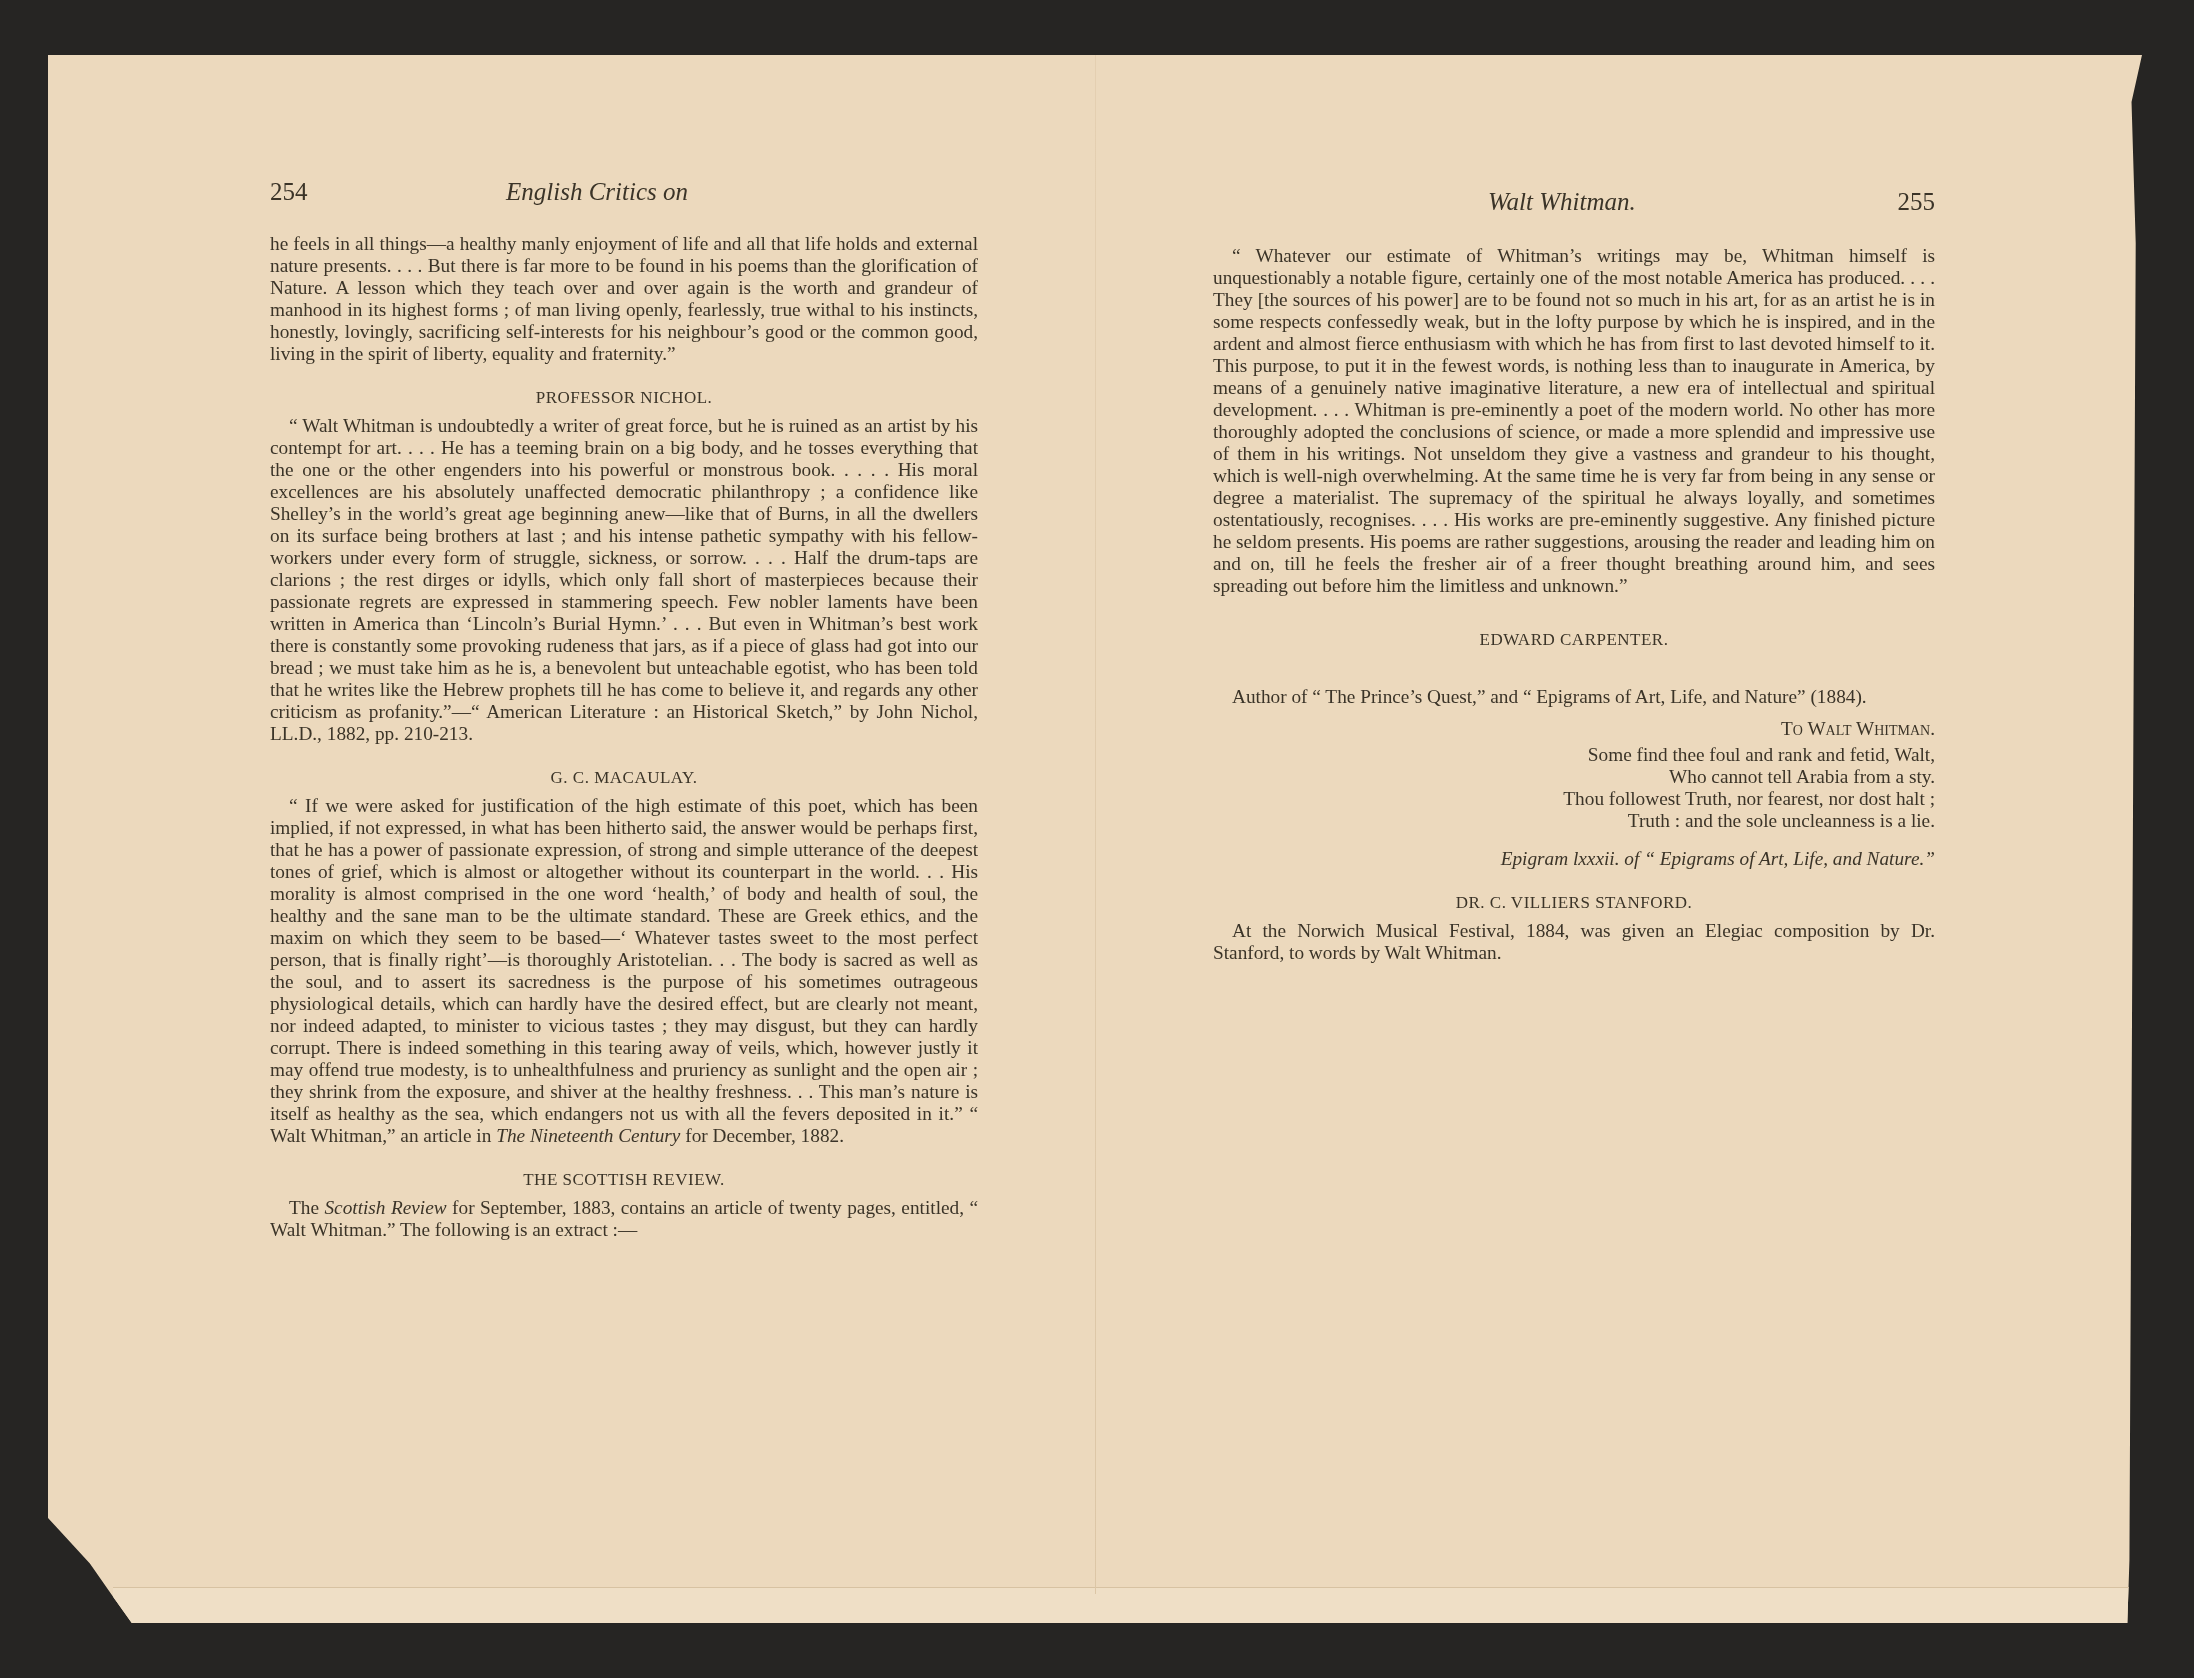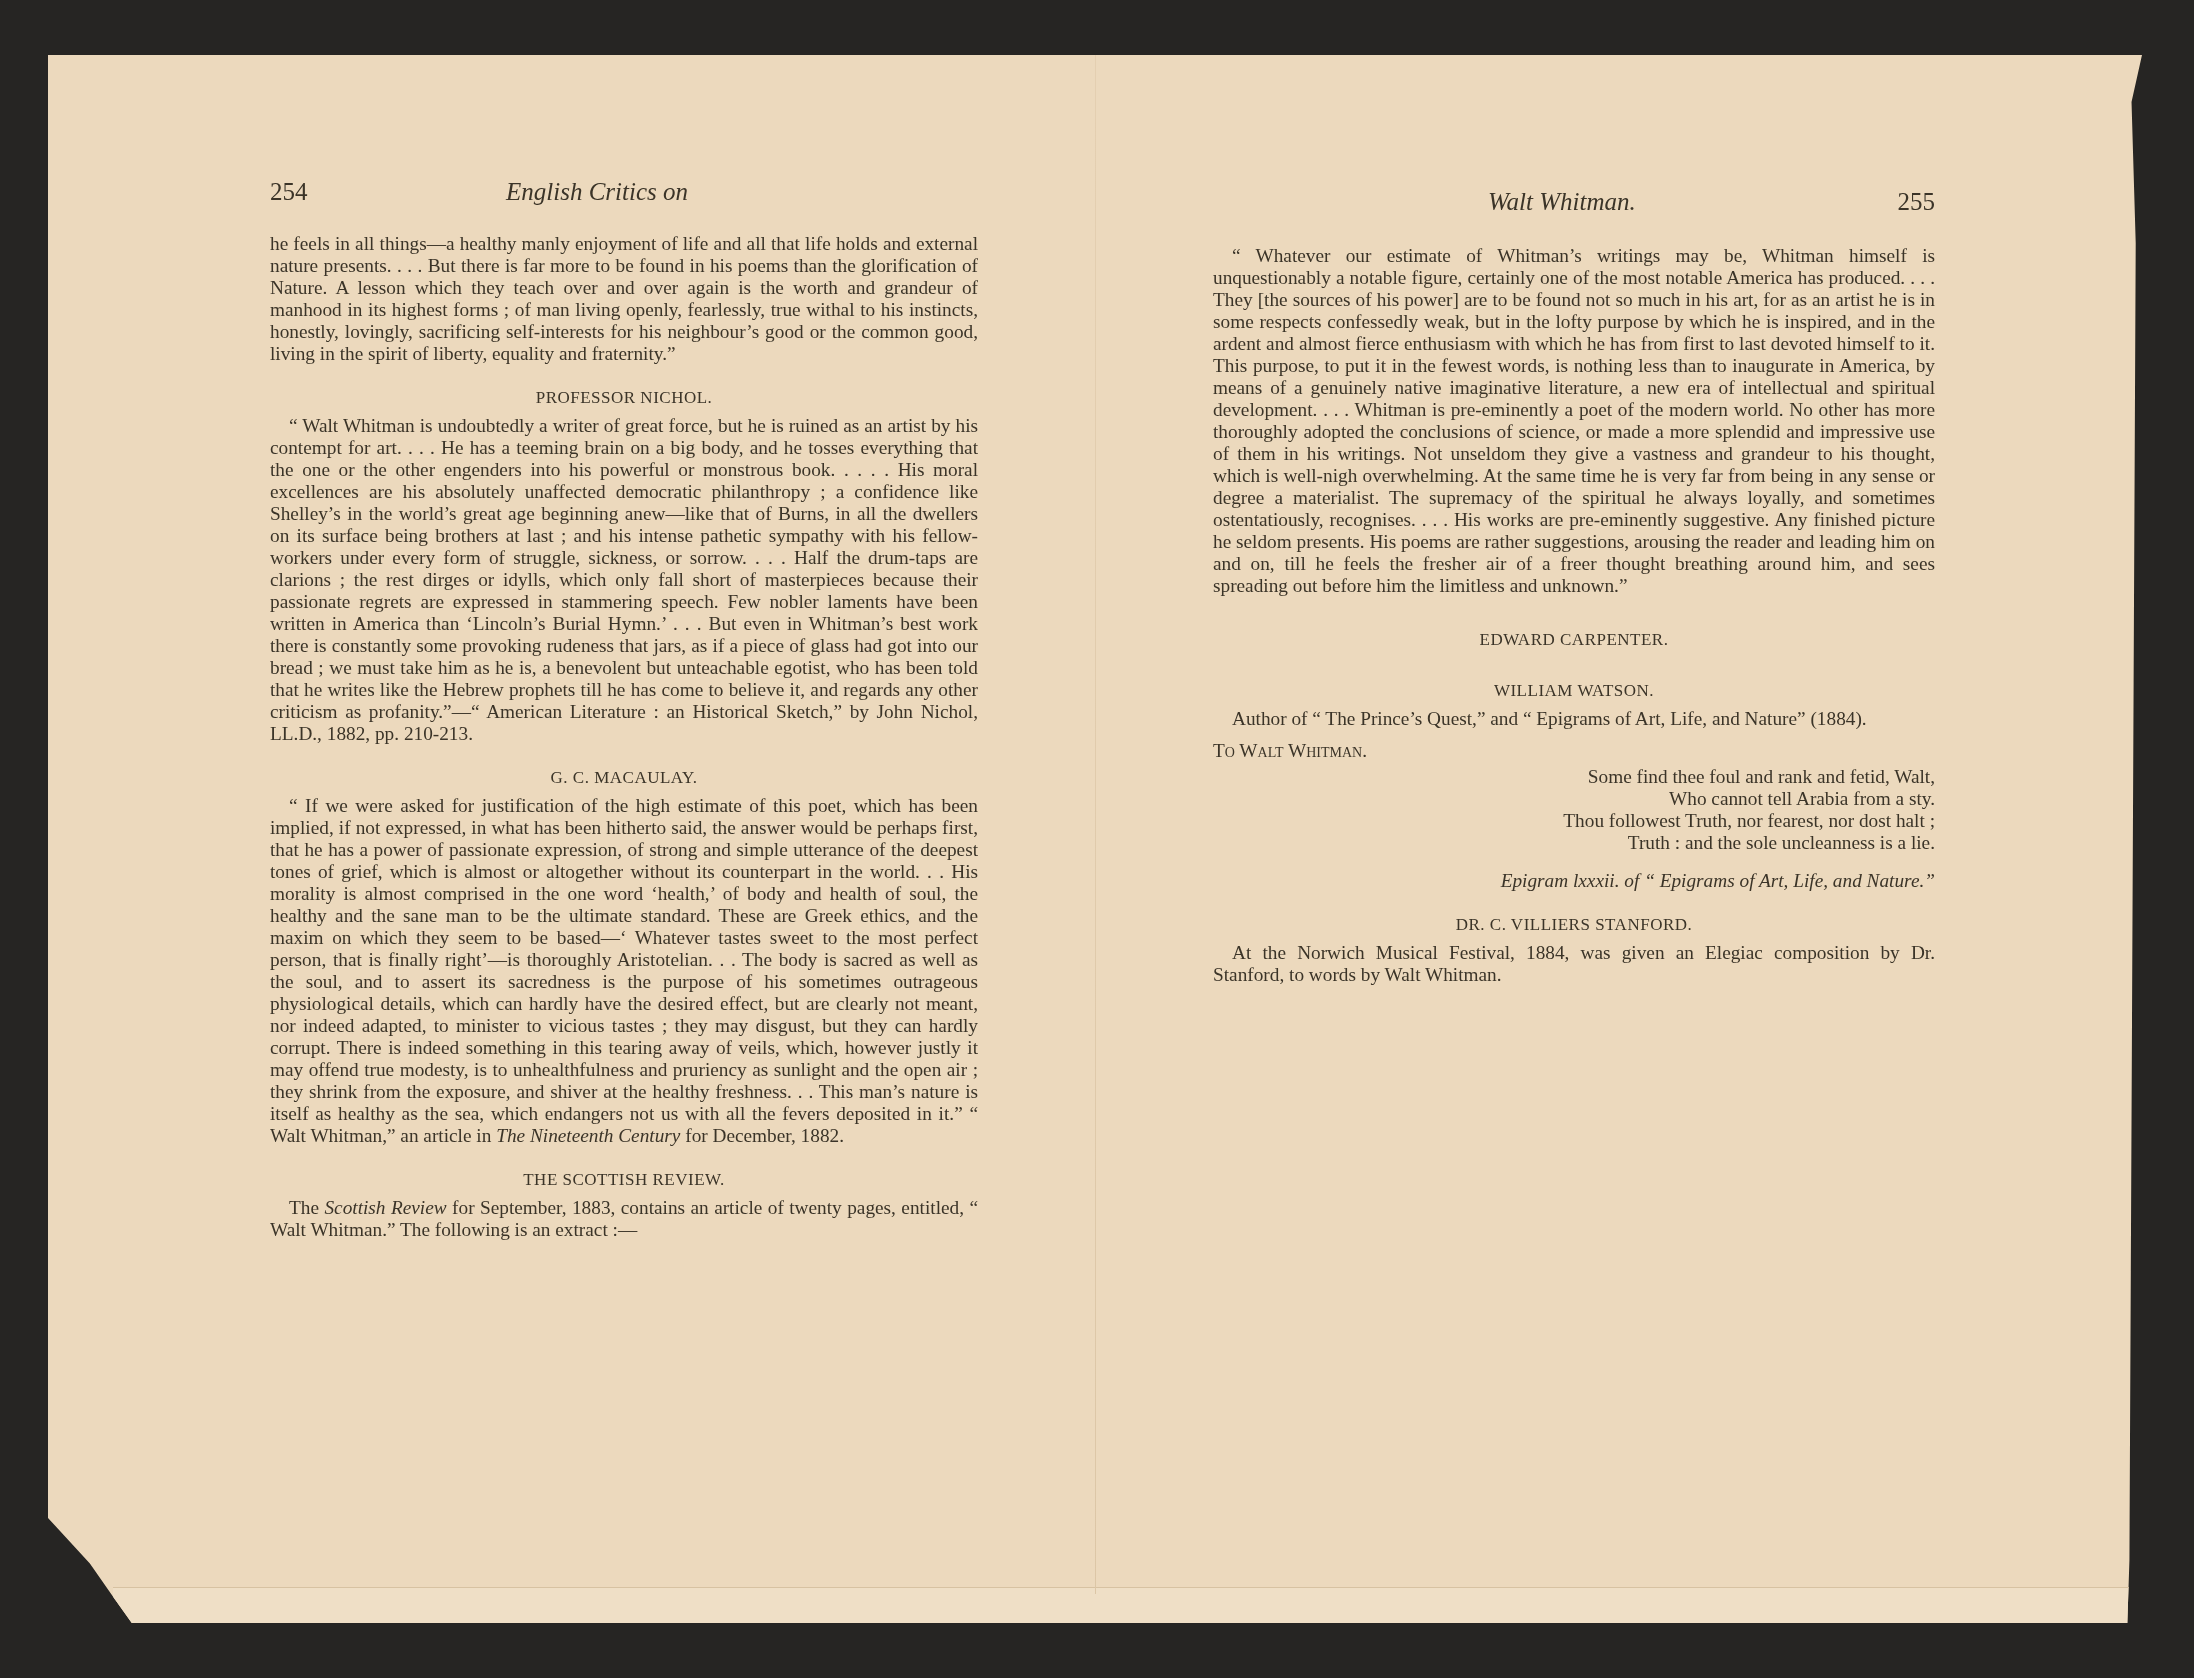--- a/index.html
+++ b/index.html
@@ -17,21 +17,21 @@
   .runhead .num{position:absolute;font-style:normal;}
   .runhead .title{position:absolute;font-style:italic;}
   .body{position:absolute;font-size:19.3px;line-height:22px;text-align:justify;}
   .body p{margin:0;text-indent:0;}
   .body p.ind{text-indent:19px;}
   .body h2{font-weight:normal;text-align:center;font-size:17px;letter-spacing:0.5px;margin:0;line-height:22px;}
   .body .gap{height:22px;}
   .poem{margin:0 0 12px 143px;text-align:right;}
   .poem div{line-height:22px;}
   .poem .i{padding-left:20px;}
-  .poem-title{text-align:left;font-variant:small-caps;}
+  .poem-title{text-align:right;font-variant:small-caps;}
   .attrib{text-align:right;font-style:italic;}
   em{font-style:italic;}
 </style>
 </head>
 <body>
 
 <div class="paper">
   <div class="under"></div>
 </div>
 <div class="gutter"></div>
@@ -62,21 +62,20 @@
   <div class="runhead" style="width:722px;top:184px;">
     <span class="title" style="left:275px;">Walt Whitman.</span>
     <span class="num" style="right:0;">255</span>
   </div>
   <div class="body" style="top:245px;width:722px;">
     <p class="ind">“ Whatever our estimate of Whitman’s writings may be, Whitman himself is unquestionably a notable figure, certainly one of the most notable America has produced. . . . They [the sources of his power] are to be found not so much in his art, for as an artist he is in some respects confessedly weak, but in the lofty purpose by which he is inspired, and in the ardent and almost fierce enthusiasm with which he has from first to last devoted himself to it. This purpose, to put it in the fewest words, is nothing less than to inaugurate in America, by means of a genuinely native imaginative literature, a new era of intellectual and spiritual development. . . . Whitman is pre-eminently a poet of the modern world. No other has more thoroughly adopted the conclusions of science, or made a more splendid and impressive use of them in his writings. Not unseldom they give a vastness and grandeur to his thought, which is well-nigh overwhelming. At the same time he is very far from being in any sense or degree a materialist. The supremacy of the spiritual he always loyally, and sometimes ostentatiously, recognises. . . . His works are pre-eminently suggestive. Any finished picture he seldom presents. His poems are rather suggestions, arousing the reader and leading him on and on, till he feels the fresher air of a freer thought breathing around him, and sees spreading out before him the limitless and unknown.”</p>
     <div class="gap" style="height:32px"></div>
     <h2>EDWARD CARPENTER.</h2>
     <div style="height:7px"></div>
     <div class="gap"></div>
-    <h2>WILLIAM WATSON.</h2>
     <div style="height:6px"></div>
     <p class="ind">Author of “ The Prince’s Quest,” and “ Epigrams of Art, Life, and Nature” (1884).</p>
     <div style="height:10px"></div>
     <div class="poem-title">To Walt Whitman.</div>
     <div style="height:4px"></div>
     <div class="poem">
       <div>Some find thee foul and rank and fetid, Walt,</div>
       <div class="i">Who cannot tell Arabia from a sty.</div>
       <div>Thou followest Truth, nor fearest, nor dost halt ;</div>
       <div class="i">Truth : and the sole uncleanness is a lie.</div>

